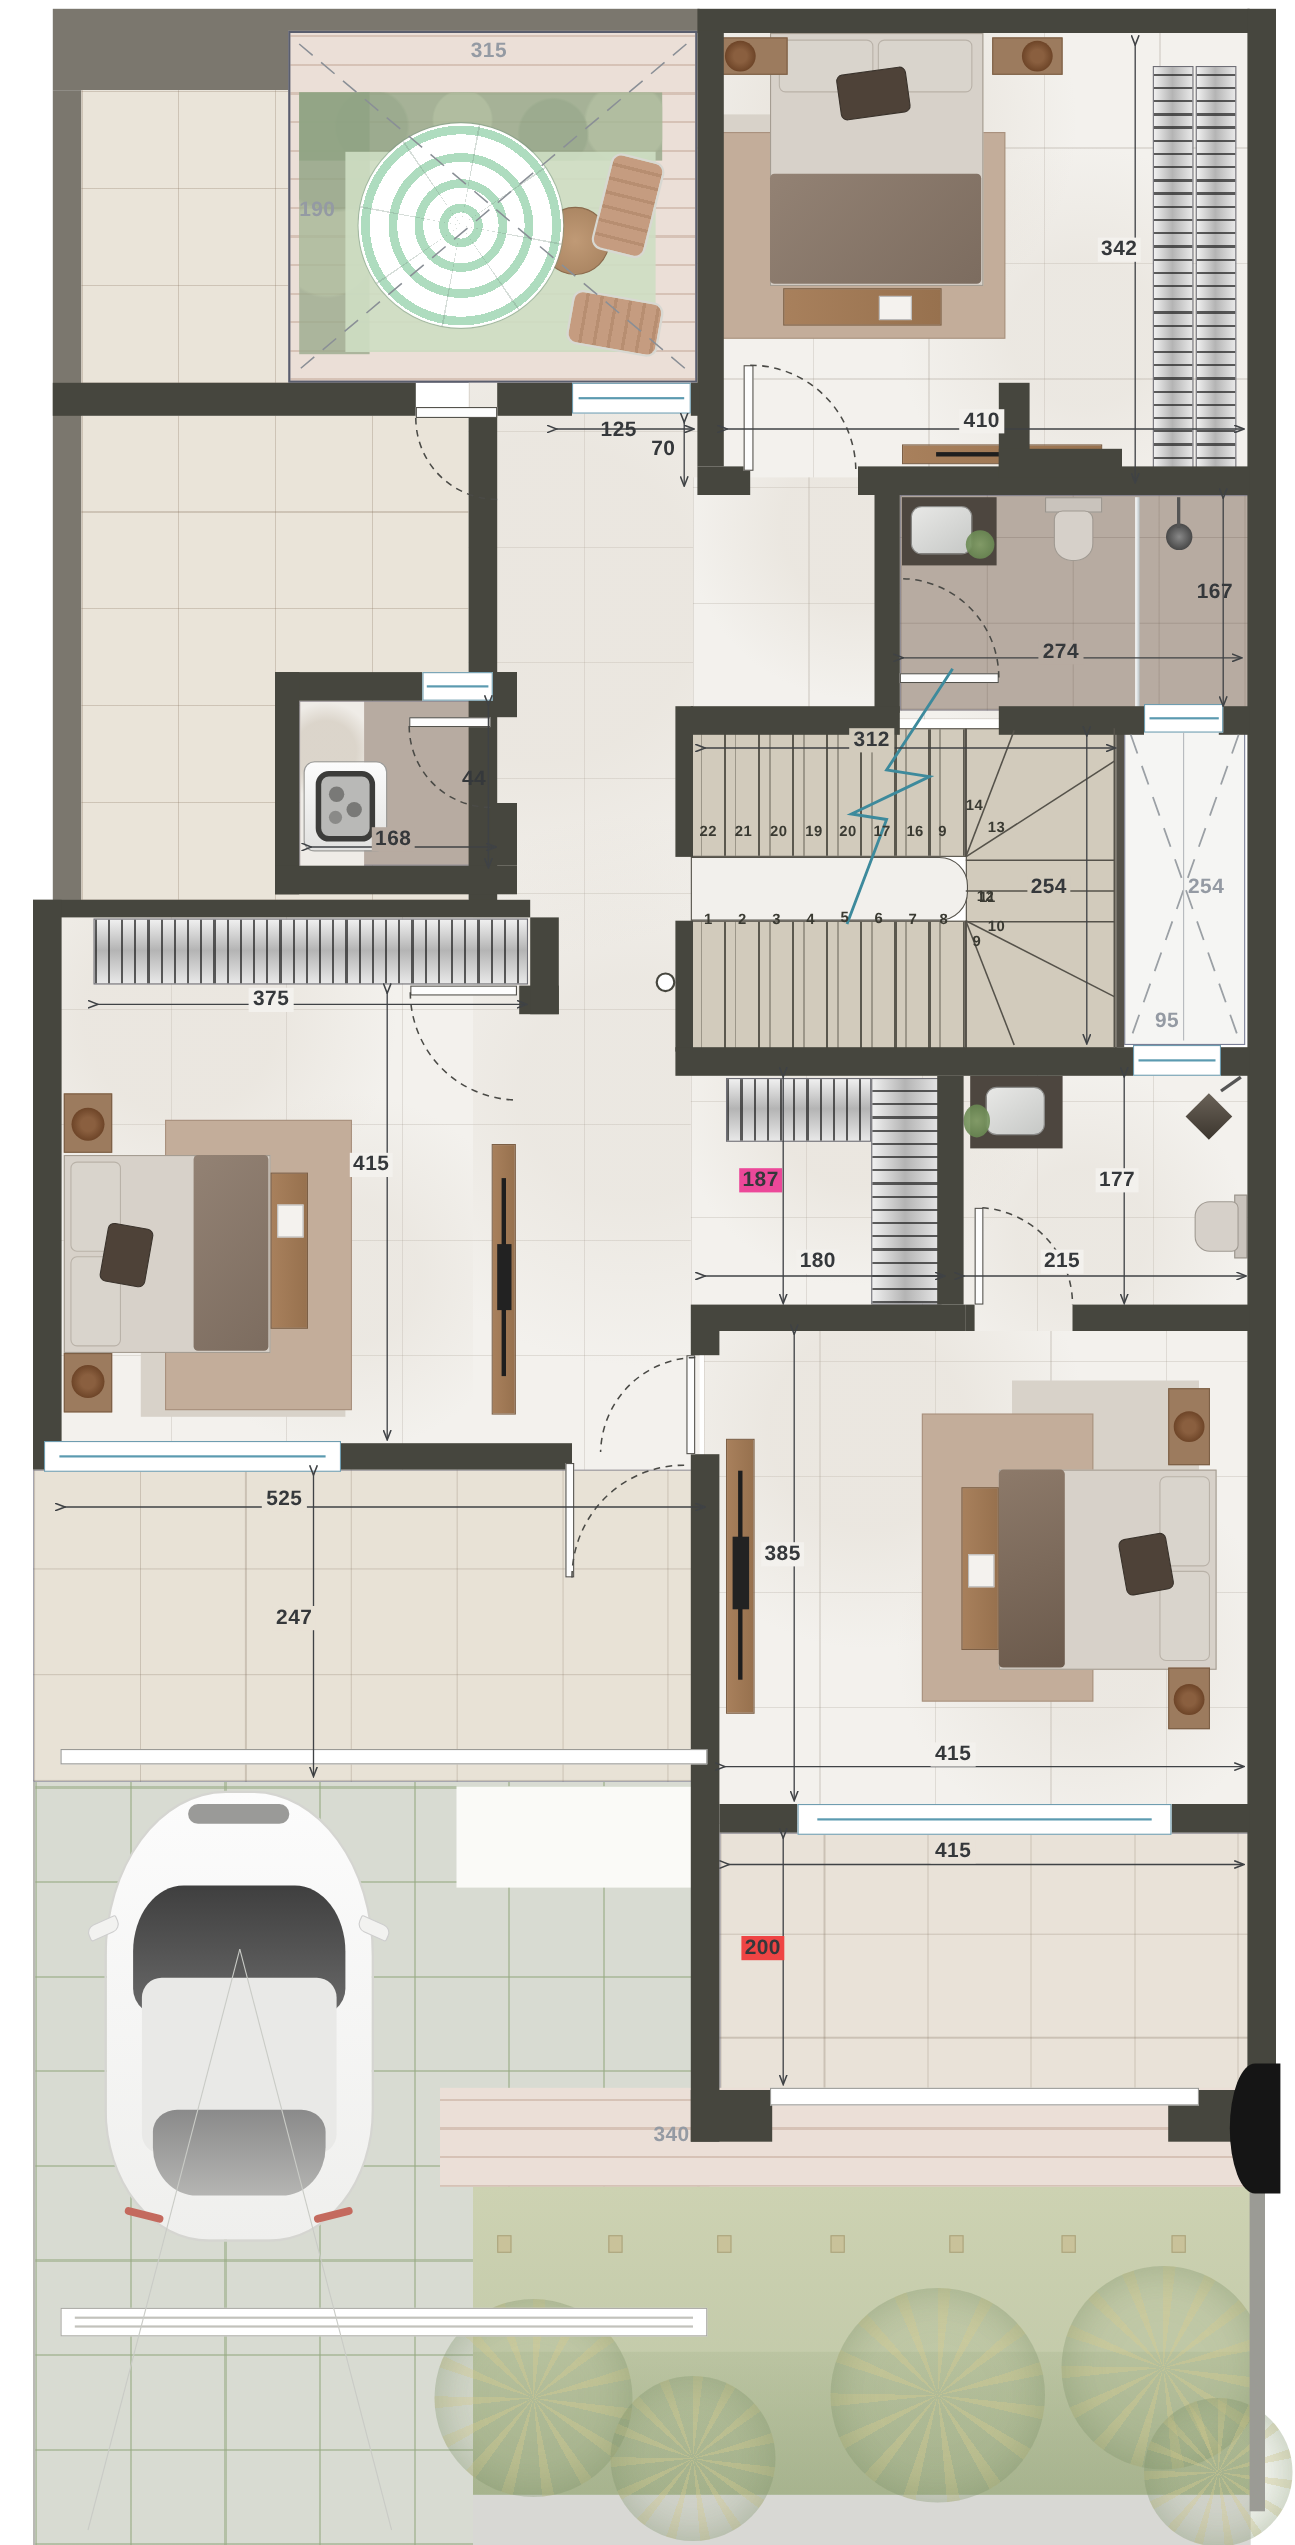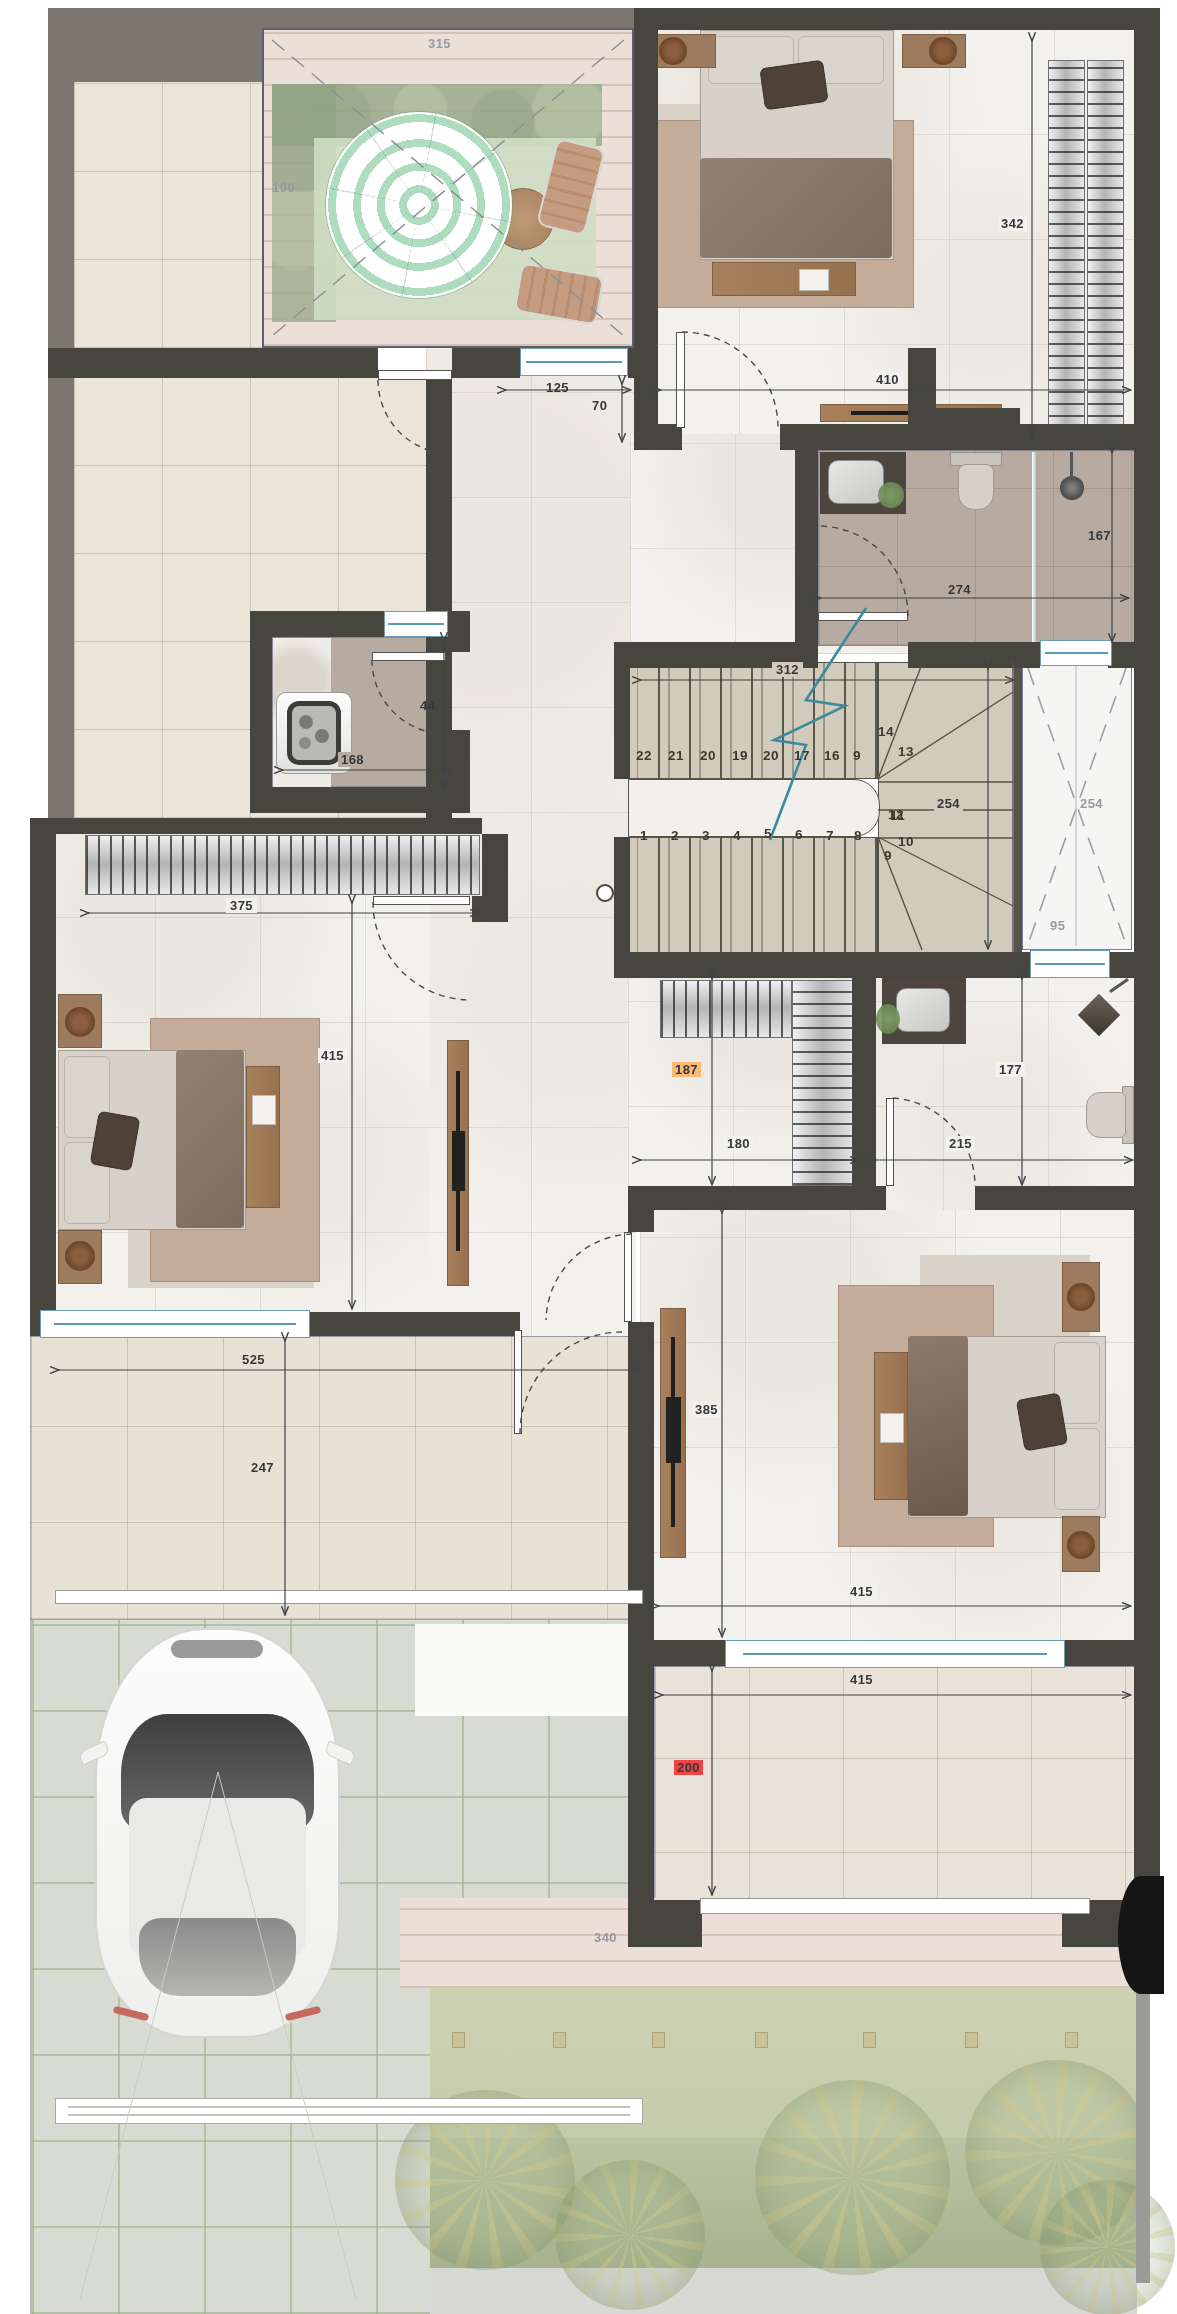--- a/index.html
+++ b/index.html
@@ -39,21 +39,21 @@
   .hang-h,.hang-v{border:1px solid #6e6e76;}
   .hang-h{background:
      repeating-linear-gradient(90deg, rgba(30,30,30,.7) 0 2px, transparent 2px 12px),
      linear-gradient(180deg,#f0f0f0,#b4b4b4 48%,#e8e8e8);}
   .hang-v{background:
      repeating-linear-gradient(0deg, rgba(30,30,30,.7) 0 2px, transparent 2px 12px),
      linear-gradient(90deg,#f0f0f0,#b4b4b4 48%,#e8e8e8);}
   .window{position:absolute;background:#fff;border:1px solid #6f9db0;z-index:40;box-sizing:border-box;}
   .window::after{content:"";position:absolute;left:5%;right:5%;top:calc(50% - 1px);height:2px;background:#5b9ab0;}
   .leaf{position:absolute;background:#fdfdfd;border:1.2px solid #54524c;z-index:41;box-sizing:border-box;}
-  .lbl{position:absolute;font-weight:bold;font-size:13px;color:#35383b;z-index:60;letter-spacing:.4px;}
+  .lbl{position:absolute;font-weight:bold;font-size:19px;color:#35383b;z-index:60;letter-spacing:.4px;}
   .lbl.gray-t{color:#949aa3;}
   .lbl.sm{font-size:13.5px;color:#3a3a32;}
   .wood{background:linear-gradient(90deg,#a8805c,#97714e);}
   .rug{background:#c3ad9a;border:1px solid rgba(120,95,75,.35);}
   .rug2{background:#d8d2c9;}
   .furn{position:absolute;z-index:20;box-sizing:border-box;}
   svg.overlay{position:absolute;left:0;top:0;z-index:50;pointer-events:none;}
   .umb{position:absolute;width:186px;height:186px;border-radius:50%;z-index:22;
     background:radial-gradient(circle,#fff 0 9%, #aedcbf 9% 15%, #fff 15% 26%, #aedcbf 26% 32%, #fff 32% 44%, #aedcbf 44% 50%, #fff 50% 63%, #aedcbf 63% 69%, #fff 69% 100%);
     box-shadow:0 0 0 1px rgba(120,150,130,.5);}
@@ -413,21 +413,21 @@
   <div class="lbl" style="left:944px;top:582px;background:#b7aba1;padding:0 4px;">274</div>
   <div class="lbl" style="left:1088px;top:528px;">167</div>
   <div class="lbl" style="left:772px;top:662px;background:#d2cbbc;padding:0 4px;">312</div>
   <div class="lbl" style="left:934px;top:796px;background:#d2cbbc;padding:0 3px;">254</div>
   <div class="lbl gray-t" style="left:1080px;top:796px;">254</div>
   <div class="lbl gray-t" style="left:1050px;top:918px;">95</div>
   <div class="lbl" style="left:338px;top:752px;background:#b7aba1;padding:0 3px;">168</div>
   <div class="lbl" style="left:420px;top:698px;">44</div>
   <div class="lbl" style="left:226px;top:898px;background:#f3f1ed;padding:0 4px;">375</div>
   <div class="lbl" style="left:318px;top:1048px;background:#f3f1ed;padding:0 3px;">415</div>
-  <div class="lbl" style="left:672px;top:1062px;background:#fdba74;padding:0 3px;">187</div>
+  <div class="lbl" style="left:672px;top:1062px;background:#ec4899;padding:0 3px;">187</div>
   <div class="lbl" style="left:724px;top:1136px;background:#f3f1ed;padding:0 3px;">180</div>
   <div class="lbl" style="left:996px;top:1062px;background:#f3f1ed;padding:0 3px;">177</div>
   <div class="lbl" style="left:946px;top:1136px;background:#f3f1ed;padding:0 3px;">215</div>
   <div class="lbl" style="left:238px;top:1352px;background:#e8e2d6;padding:0 4px;">525</div>
   <div class="lbl" style="left:248px;top:1460px;background:#e8e2d6;padding:0 3px;">247</div>
   <div class="lbl" style="left:692px;top:1402px;background:#f3f1ed;padding:0 3px;">385</div>
   <div class="lbl" style="left:846px;top:1584px;background:#f3f1ed;padding:0 4px;">415</div>
   <div class="lbl" style="left:846px;top:1672px;background:#e9e2d8;padding:0 4px;">415</div>
   <div class="lbl" style="left:674px;top:1760px;background:#ef4444;padding:0 3px;">200</div>
   <div class="lbl gray-t" style="left:594px;top:1930px;">340</div>

